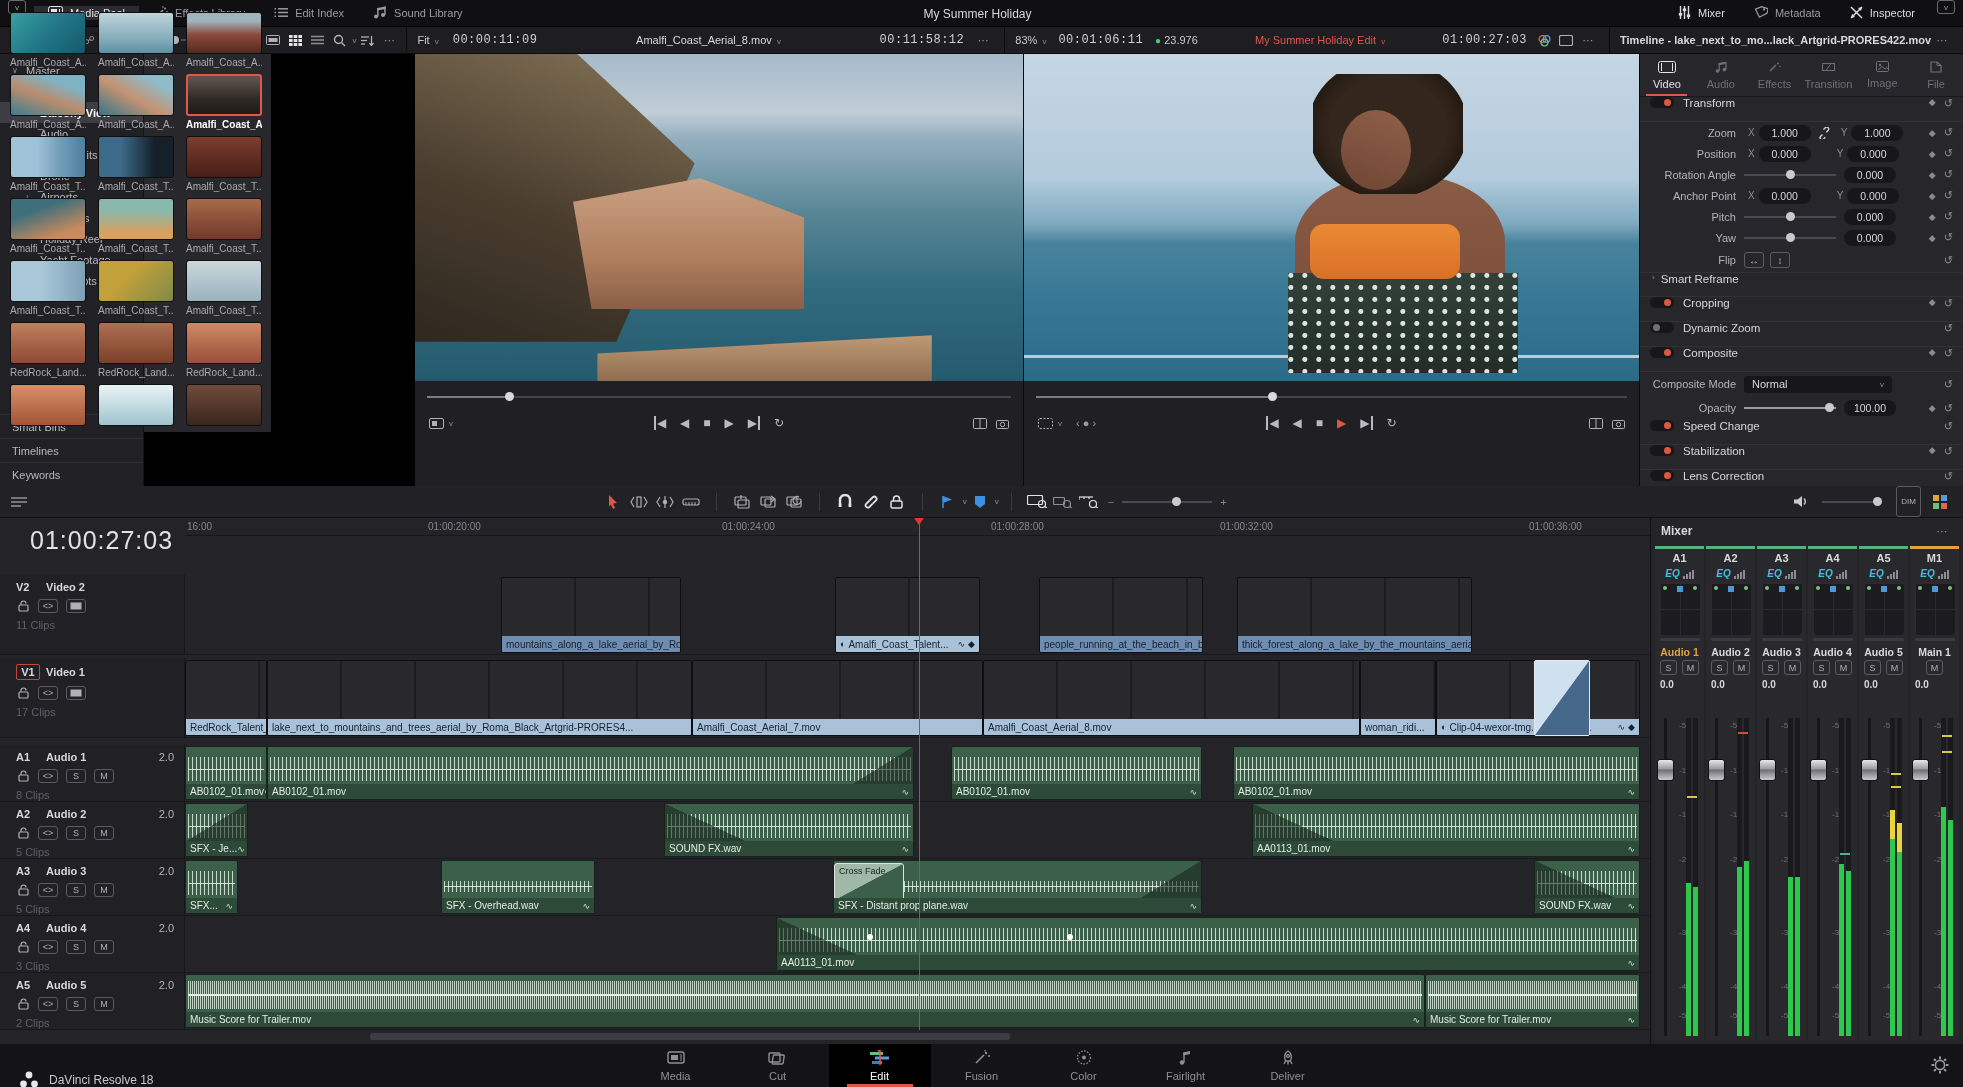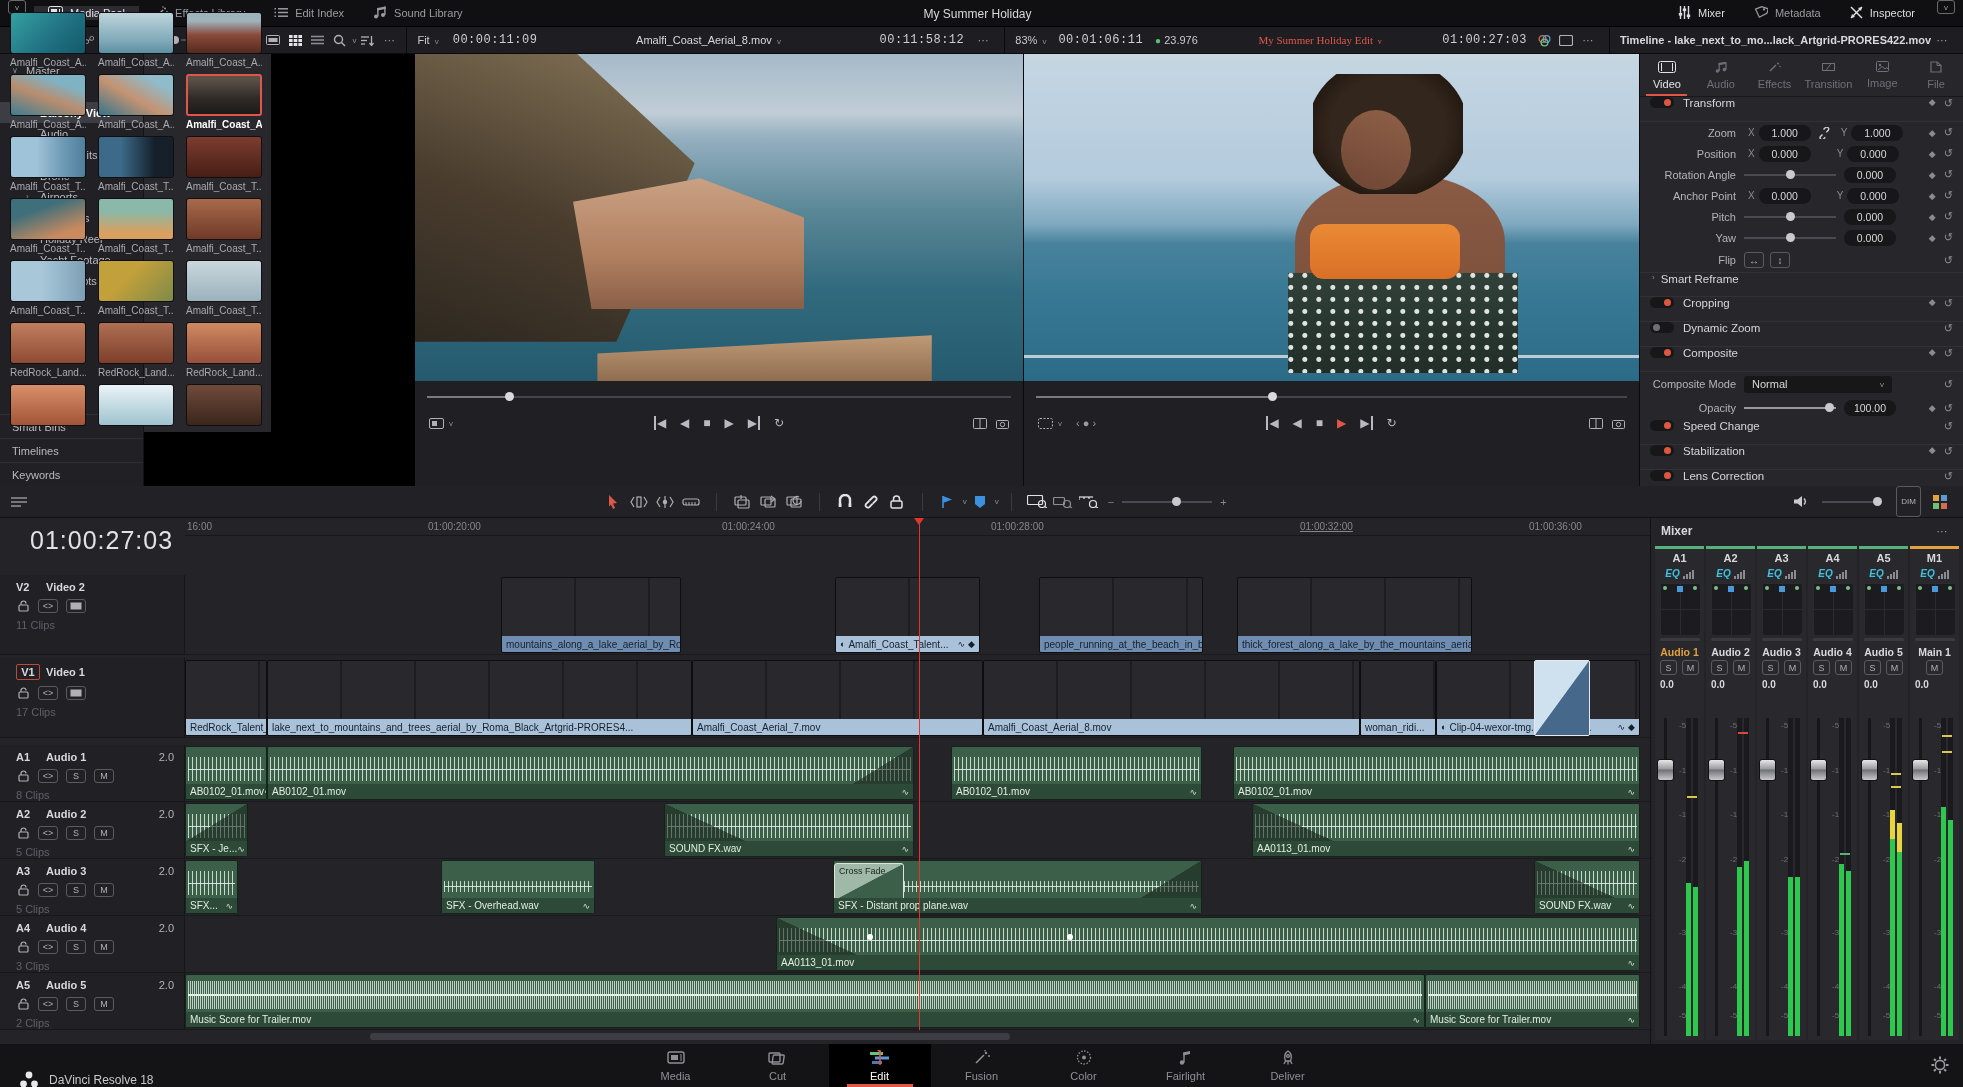--- a/index.html
+++ b/index.html
@@ -22,21 +22,21 @@
   #topbar-title { position:absolute; left:0; right:8px; top:0; height:27px; display:flex; align-items:center; justify-content:center; color:#d9d9dd; font-size:12px; pointer-events:none; }
   .winbox { width:18px; height:14px; border:1px solid #6a6a70; border-radius:3px; display:flex; align-items:center; justify-content:center; color:#9a9aa0; font-size:8px; margin:0 8px; }
 
   
   #toolbar2 { left:0; top:27px; width:1963px; height:27px; background:#1e1e22; border-bottom:1px solid #0b0b0d; display:flex; }
   .t2-sec { display:flex; align-items:center; border-right:1px solid #0b0b0d; height:100%; }
   .ic { display:inline-flex; align-items:center; justify-content:center; min-width:18px; height:18px; color:#9b9ba1; font-size:11px; margin:0 2px; }
   .ic svg { display:block; }
   .chev { font-size:8px; color:#8a8a90; margin-left:2px; }
   .tc { font-family:"Liberation Mono","DejaVu Sans Mono",monospace; font-size:12px; color:#cfcfd3; letter-spacing:.5px; }
-  .red { color:#e0574a;font-family:Liberation Serif, serif; }
+  .red { color:#e0574a; }
   .greendot { color:#58c472; font-size:10px; }
 
   
   #bin-panel { left:0; top:54px; width:144px; height:432px; background:#212125; border-right:1px solid #141417; }
   .bin-item { height:21px; display:flex; align-items:center; padding-left:12px; color:#b9b9bf; }
   .bin-item .exp { width:14px; font-size:8px; color:#8a8a90; }
   .bin-item.lvl1 { padding-left:26px; }
   .bin-item.sel { background:#3d3d44; color:#fff; font-weight:bold; }
   .bin-sec { border-top:1px solid #2e2e33; height:24px; display:flex; align-items:center; padding-left:12px; color:#b9b9bf; }
   #grid-panel { left:144px; top:54px; width:271px; height:432px; background:#28282c; overflow:hidden; }
@@ -1073,21 +1073,21 @@
     </span>
 </div>
 
 <div id="timeline" class="abs">
   <div id="tl-timecode">01:00:27:03</div>
   <div id="ruler">
       <span class="rt" style="left: 2px;">16:00</span>
       <span class="rt" style="left: 243px;">01:00:20:00</span>
       <span class="rt" style="left: 537px;">01:00:24:00</span>
       <span class="rt" style="left: 806px;">01:00:28:00</span>
-      <span class="rt" style="left: 1115px; text-decoration: underline;">01:00:32:00</span>
+      <span class="rt" style="left: 1035px;">01:00:32:00</span>
       <span class="rt" style="left: 1344px;">01:00:36:00</span>
     </div>
   <div id="tracks">
       <div class="edge v" style="top: 57px; height: 79px;"></div>
       <div class="hdr" style="top: 57px; height: 80px;">
         <div class="l1">
           <span class="badge">V2</span>
           <span class="tname">Video 2</span>
         </div>
         <div class="l2">

